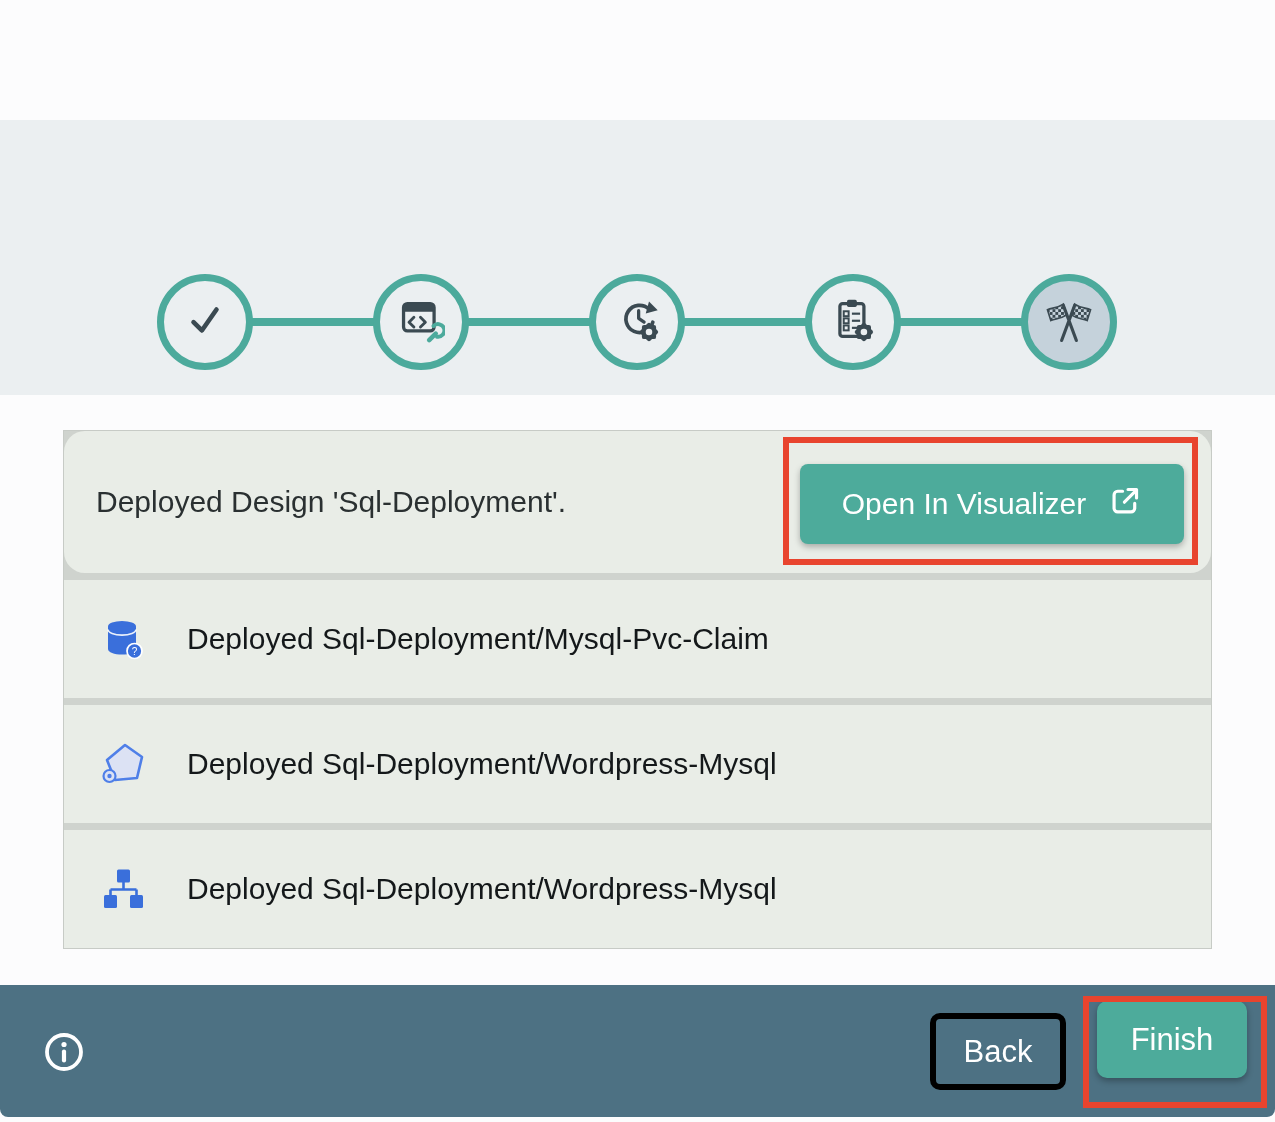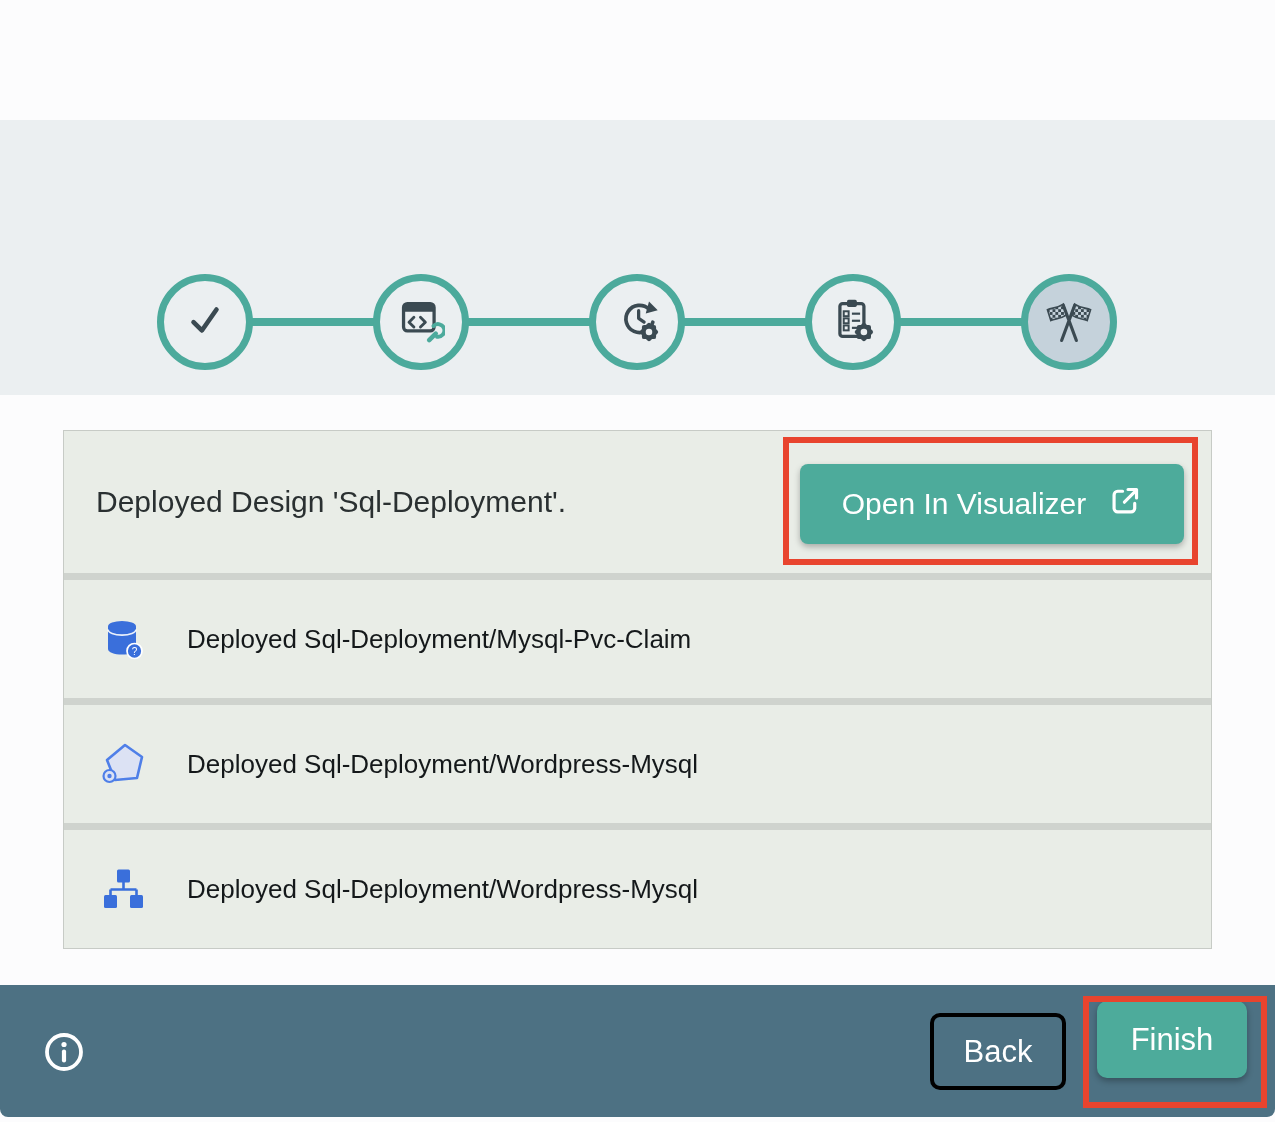--- a/index.html
+++ b/index.html
@@ -27,37 +27,37 @@
   .step-circle.active{background:var(--active-step-fill,#C5D2DB);}
   .step-c1{left:157px;} .step-c2{left:373px;} .step-c3{left:589px;} .step-c4{left:805px;} .step-c5{left:1021px;}
   .step-label{position:absolute; top:289px; width:160px; text-align:center; font-size:25px;
     line-height:40px; color:#2F373B;}
   .step-l1{left:125px;} .step-l2{left:341px;} .step-l3{left:557px;} .step-l4{left:773px;} .step-l5{left:989px;}
 
   
   .content{position:absolute; top:395px; left:0; width:1275px; height:590px; background:#FCFCFD;}
   .card-list{position:absolute; left:63px; top:35px; width:1149px; background:#CFD3CE; border:1px solid #C7CBC6;}
   .row{position:relative; background:var(--row-bg,#E9EDE7); display:flex; align-items:center;}
-  .row-summary{height:142px;}
+  .row-summary{height:142px;border-radius:21px;}
   .row-item{height:118px; margin-top:7px;}
   .summary-text{margin-left:32px; font-size:30px; color:#2A3031;}
   .item-icon{width:48px; height:48px; margin-left:35px; flex:0 0 48px;}
-  .item-text{margin-left:40px; font-size:26px; color:#14181A;}
+  .item-text{margin-left:40px; font-size:30px; color:#14181A;}
 
   .viz-button{position:absolute; left:736px; top:33px; width:384px; height:80px;
     background:var(--button-teal,#4DAB9B); border:none; border-radius:8px; color:#fff; font-size:30px;
     display:flex; align-items:center; justify-content:center; gap:22px; cursor:pointer;
     box-shadow:0 3px 6px rgba(0,0,0,.28); font-family:"Liberation Sans",sans-serif;}
 
   
   .footer{position:absolute; left:0; top:985px; width:1275px; height:132px;
     background:var(--header-bg,#4D7183); border-radius:0 0 8px 8px;}
   .info-icon{position:absolute; left:42px; top:1030px; width:44px; height:44px; cursor:pointer;}
   .back-button{position:absolute; left:930px; top:1013px; width:136px; height:77px;
-    background:transparent; border:4px solid #000000; border-radius:10px; color:#fff; font-size:31px;
+    background:transparent; border:6px solid #000000; border-radius:10px; color:#fff; font-size:31px;
     cursor:pointer; font-family:"Liberation Sans",sans-serif;}
   .finish-button{position:absolute; left:1097px; top:1001px; width:150px; height:77px;
     background:var(--button-teal,#4DAB9B); border:none; border-radius:10px; color:#fff; font-size:31px;
     cursor:pointer; box-shadow:0 3px 6px rgba(0,0,0,.3); font-family:"Liberation Sans",sans-serif;}
 
   
   .hl-box{position:absolute; border:6px solid var(--highlight-red,#E8442E); pointer-events:none;}
   .hl-viz{left:783px; top:437px; width:415px; height:128px;}
   .hl-finish{left:1083px; top:996px; width:184px; height:112px;}
 </style>

